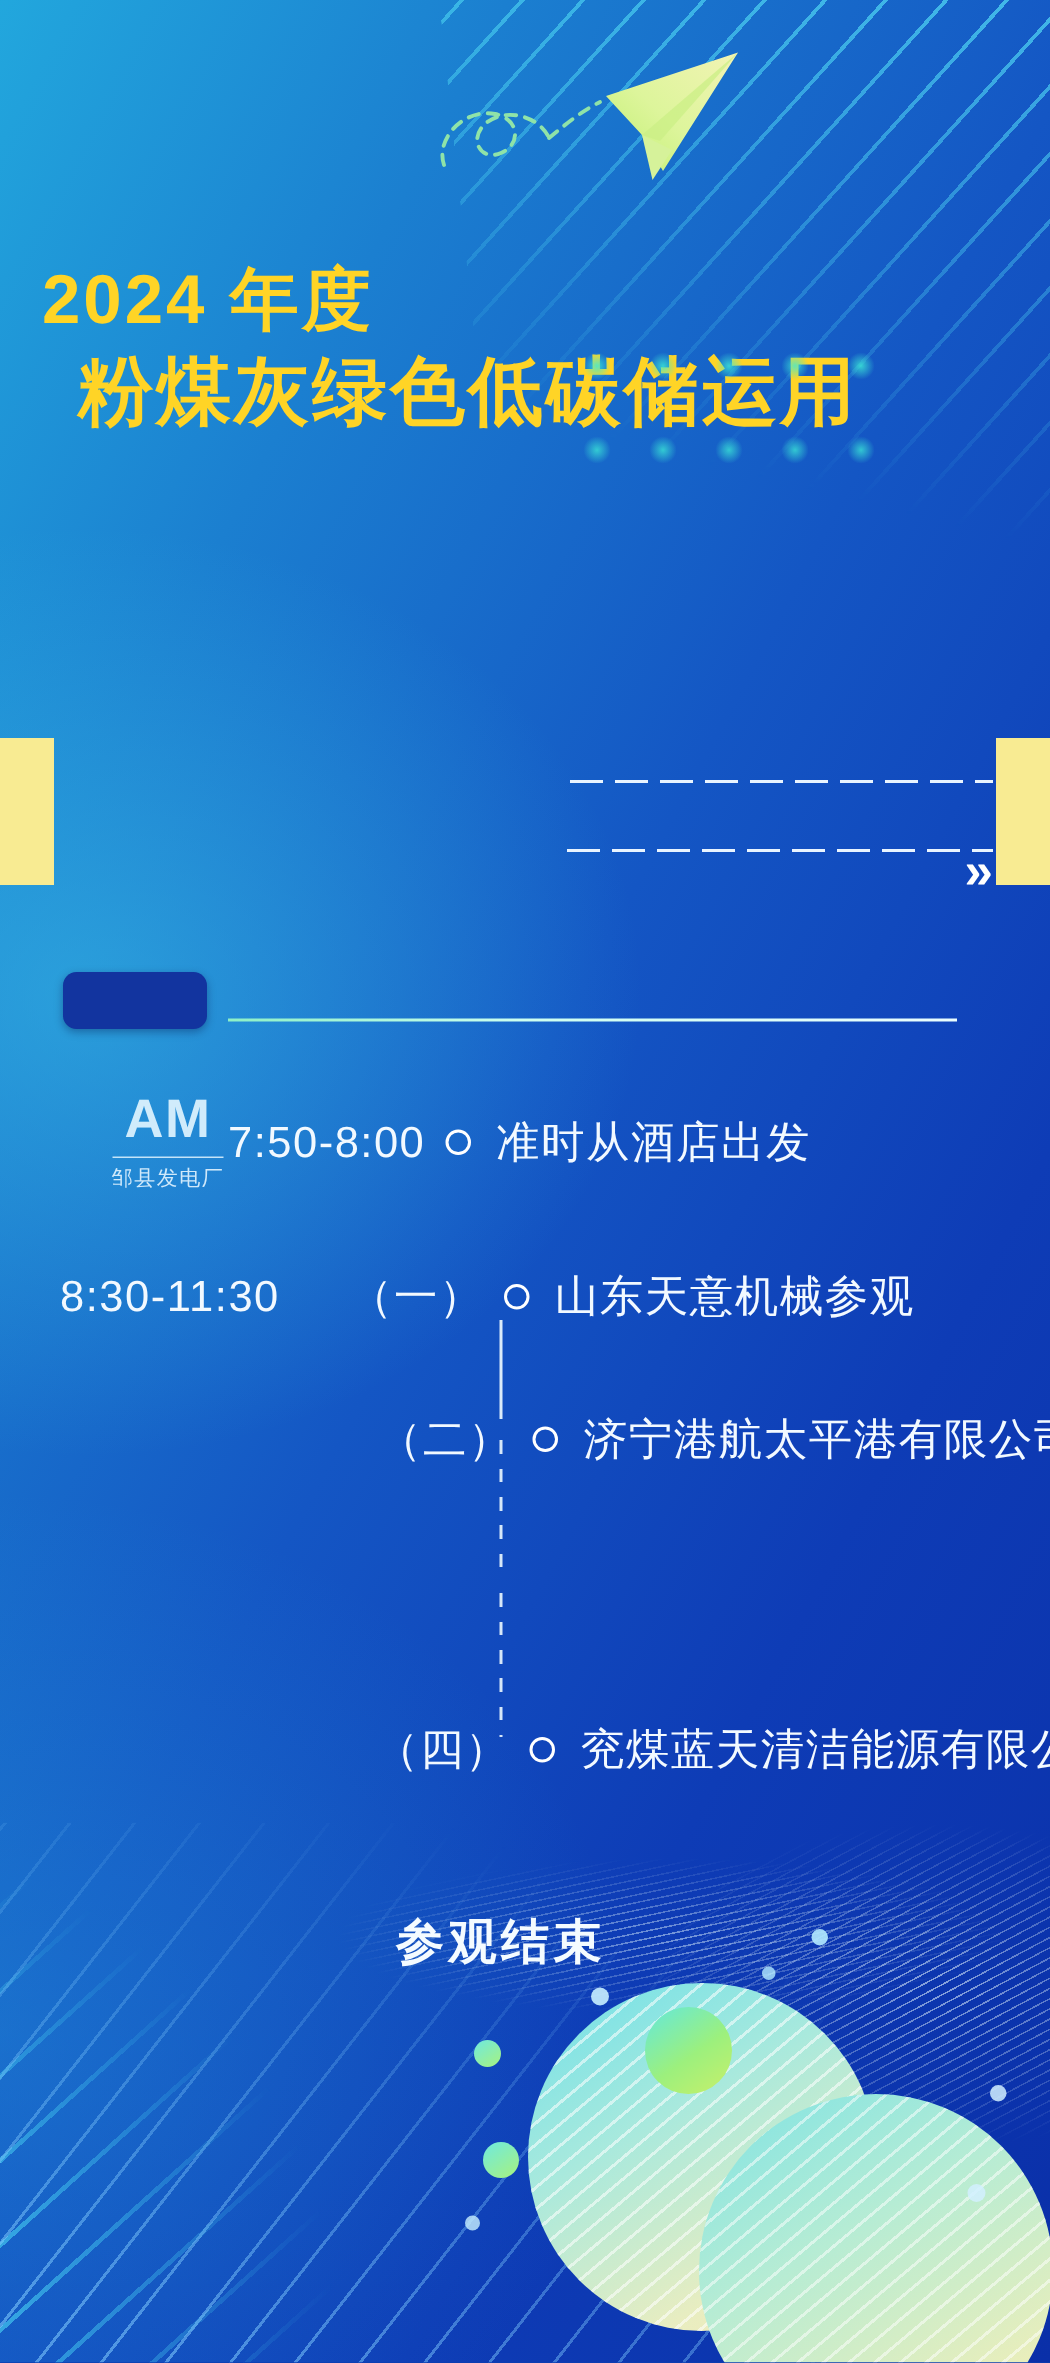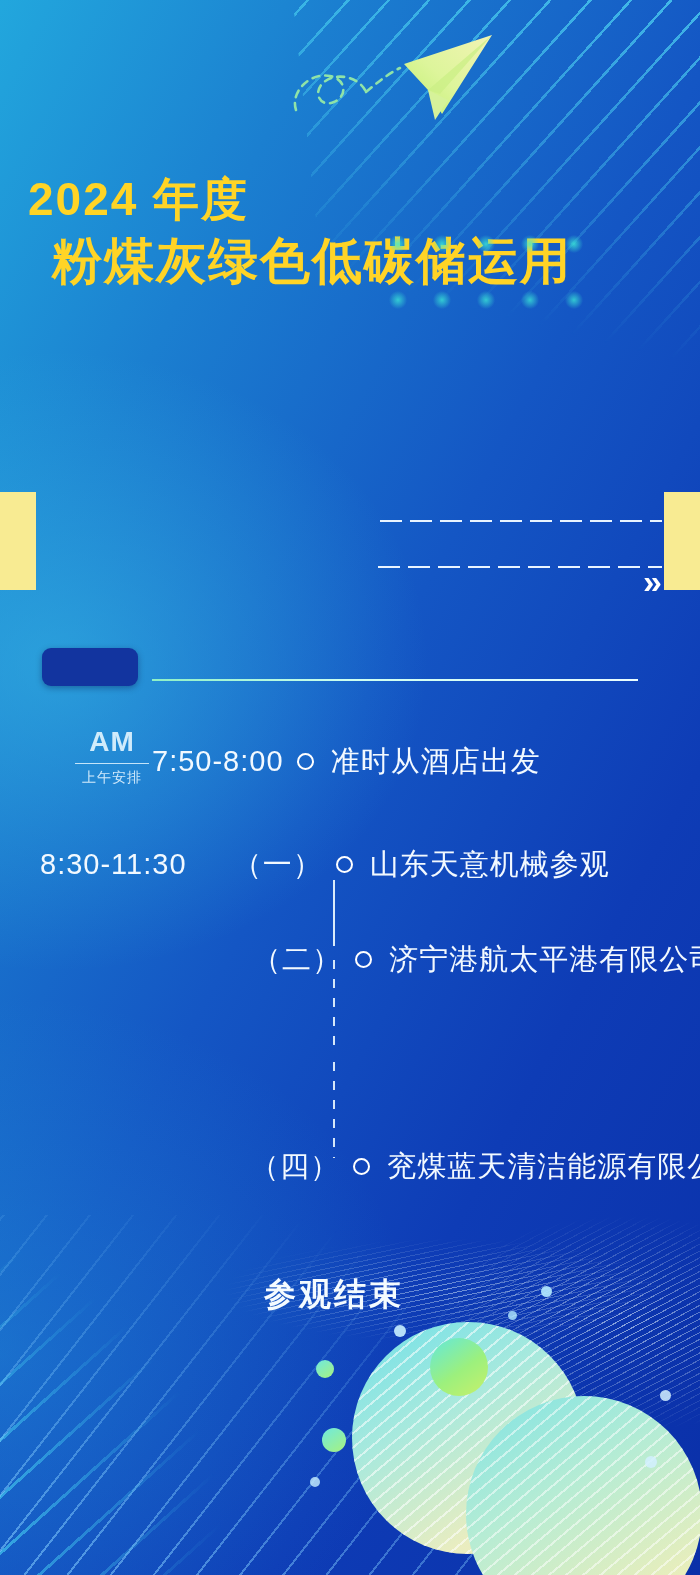--- a/index.html
+++ b/index.html
@@ -105,21 +105,21 @@
 
   
   .badge-row { position:absolute; top:648px; left:0; width:700px; height:40px; }
   .badge { position:absolute; left:42px; top:0; width:96px; height:38px;
     background:#12349f; border-radius:9px; box-shadow:0 2px 6px rgba(0,10,60,0.35); }
   .badge-line { position:absolute; left:152px; top:31px; width:486px; height:1.6px;
     background:linear-gradient(90deg, #8df0c6 0%, #cdfff0 40%, #eafdff 100%); }
 
   
   .am-mark { position:absolute; left:52px; top:728px; width:120px; text-align:center; }
-  .am-mark .am { color:#dff4ff; font-size:28px; font-weight:bold; letter-spacing:1px; line-height:1;
+  .am-mark .am { color:#dff4ff; font-size:36px; font-weight:bold; letter-spacing:1px; line-height:1;
     opacity:0.92; }
   .am-mark .rule { width:74px; height:1.4px; background:rgba(225,245,255,0.85); margin:7px auto 5px; }
   .am-mark .cn { color:#e3f4ff; font-size:14px; letter-spacing:1px; opacity:0.9; }
 
   
   .sched { position:absolute; left:0; top:0; width:700px; height:1145px; }
   .row { position:absolute; white-space:nowrap; color:#f2f9ff; font-size:29px; letter-spacing:1px; }
   .row .time { font-size:29px; }
   .row .idx { font-size:29px; }
   .mark-o { display:inline-block; width:17px; height:17px; border:2px solid #ffffff;
@@ -227,21 +227,21 @@
   </div>
 
   <div class="badge-row">
     <div class="badge"></div>
     <div class="badge-line"></div>
   </div>
 
   <div class="am-mark">
     <div class="am">AM</div>
     <div class="rule"></div>
-    <div class="cn">上午安排</div>
+    <div class="cn">邹县发电厂</div>
   </div>
 
   <div class="sched">
 
     <div class="vline vl-solid"></div>
     <div class="vline vl-dash1"></div>
     <div class="vline vl-dash2"></div>
 
     <div class="row r1">
       <span class="time">7:50-8:00</span>

